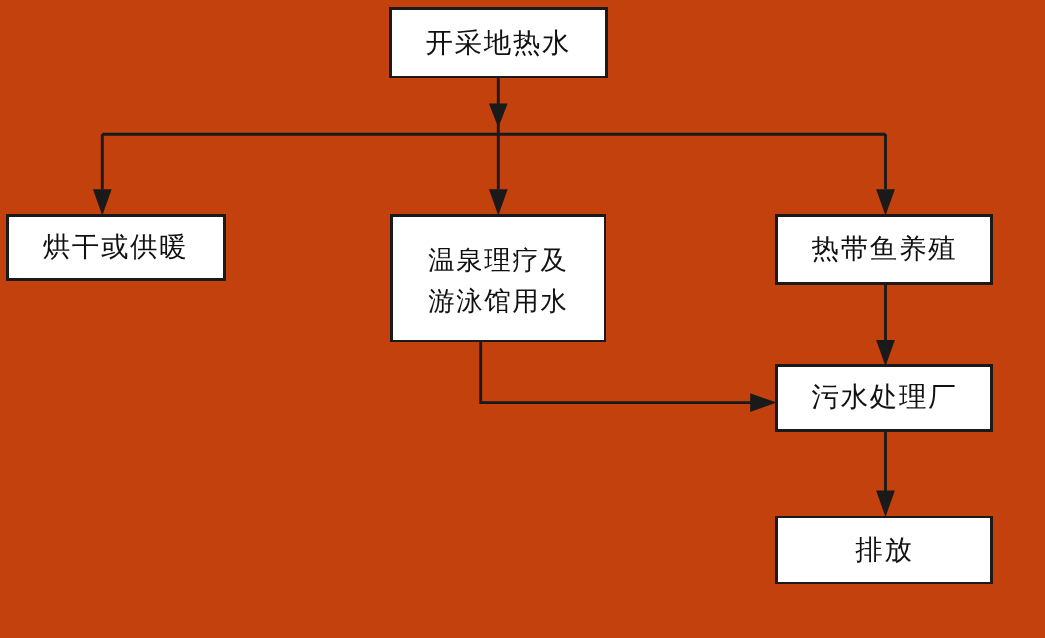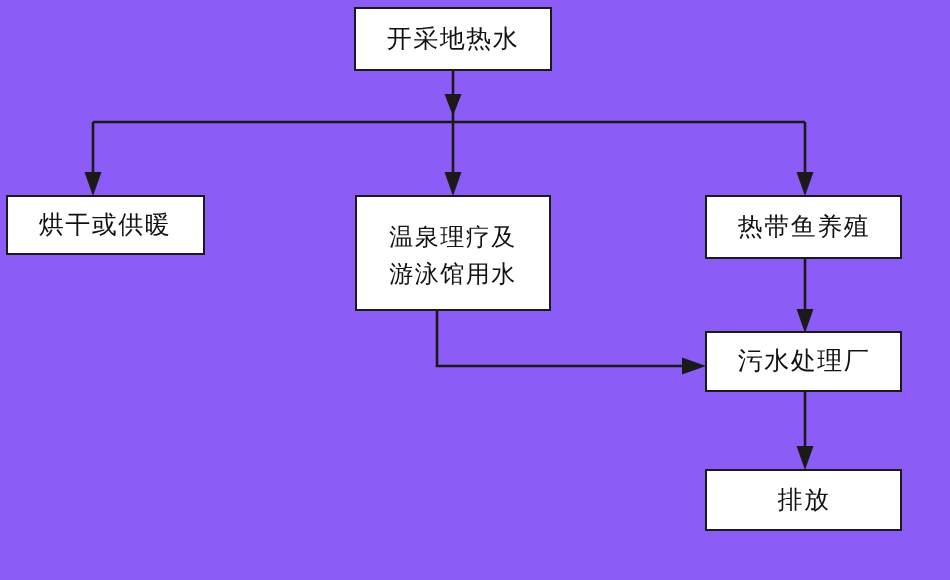--- a/index.html
+++ b/index.html
@@ -10,21 +10,21 @@
   body {
     width: 950px;
     height: 580px;
     overflow: hidden;
     font-family: "DejaVu Sans", "Liberation Sans", sans-serif;
   }
   #diagram-root {
     position: relative;
     width: 950px;
     height: 580px;
-    background: #8b5cf6;
+    background: #c2410c;
   }
   svg.flow-canvas {
     position: absolute;
     left: 0;
     top: 0;
     width: 950px;
     height: 580px;
     display: block;
   }
   .node-rect {

